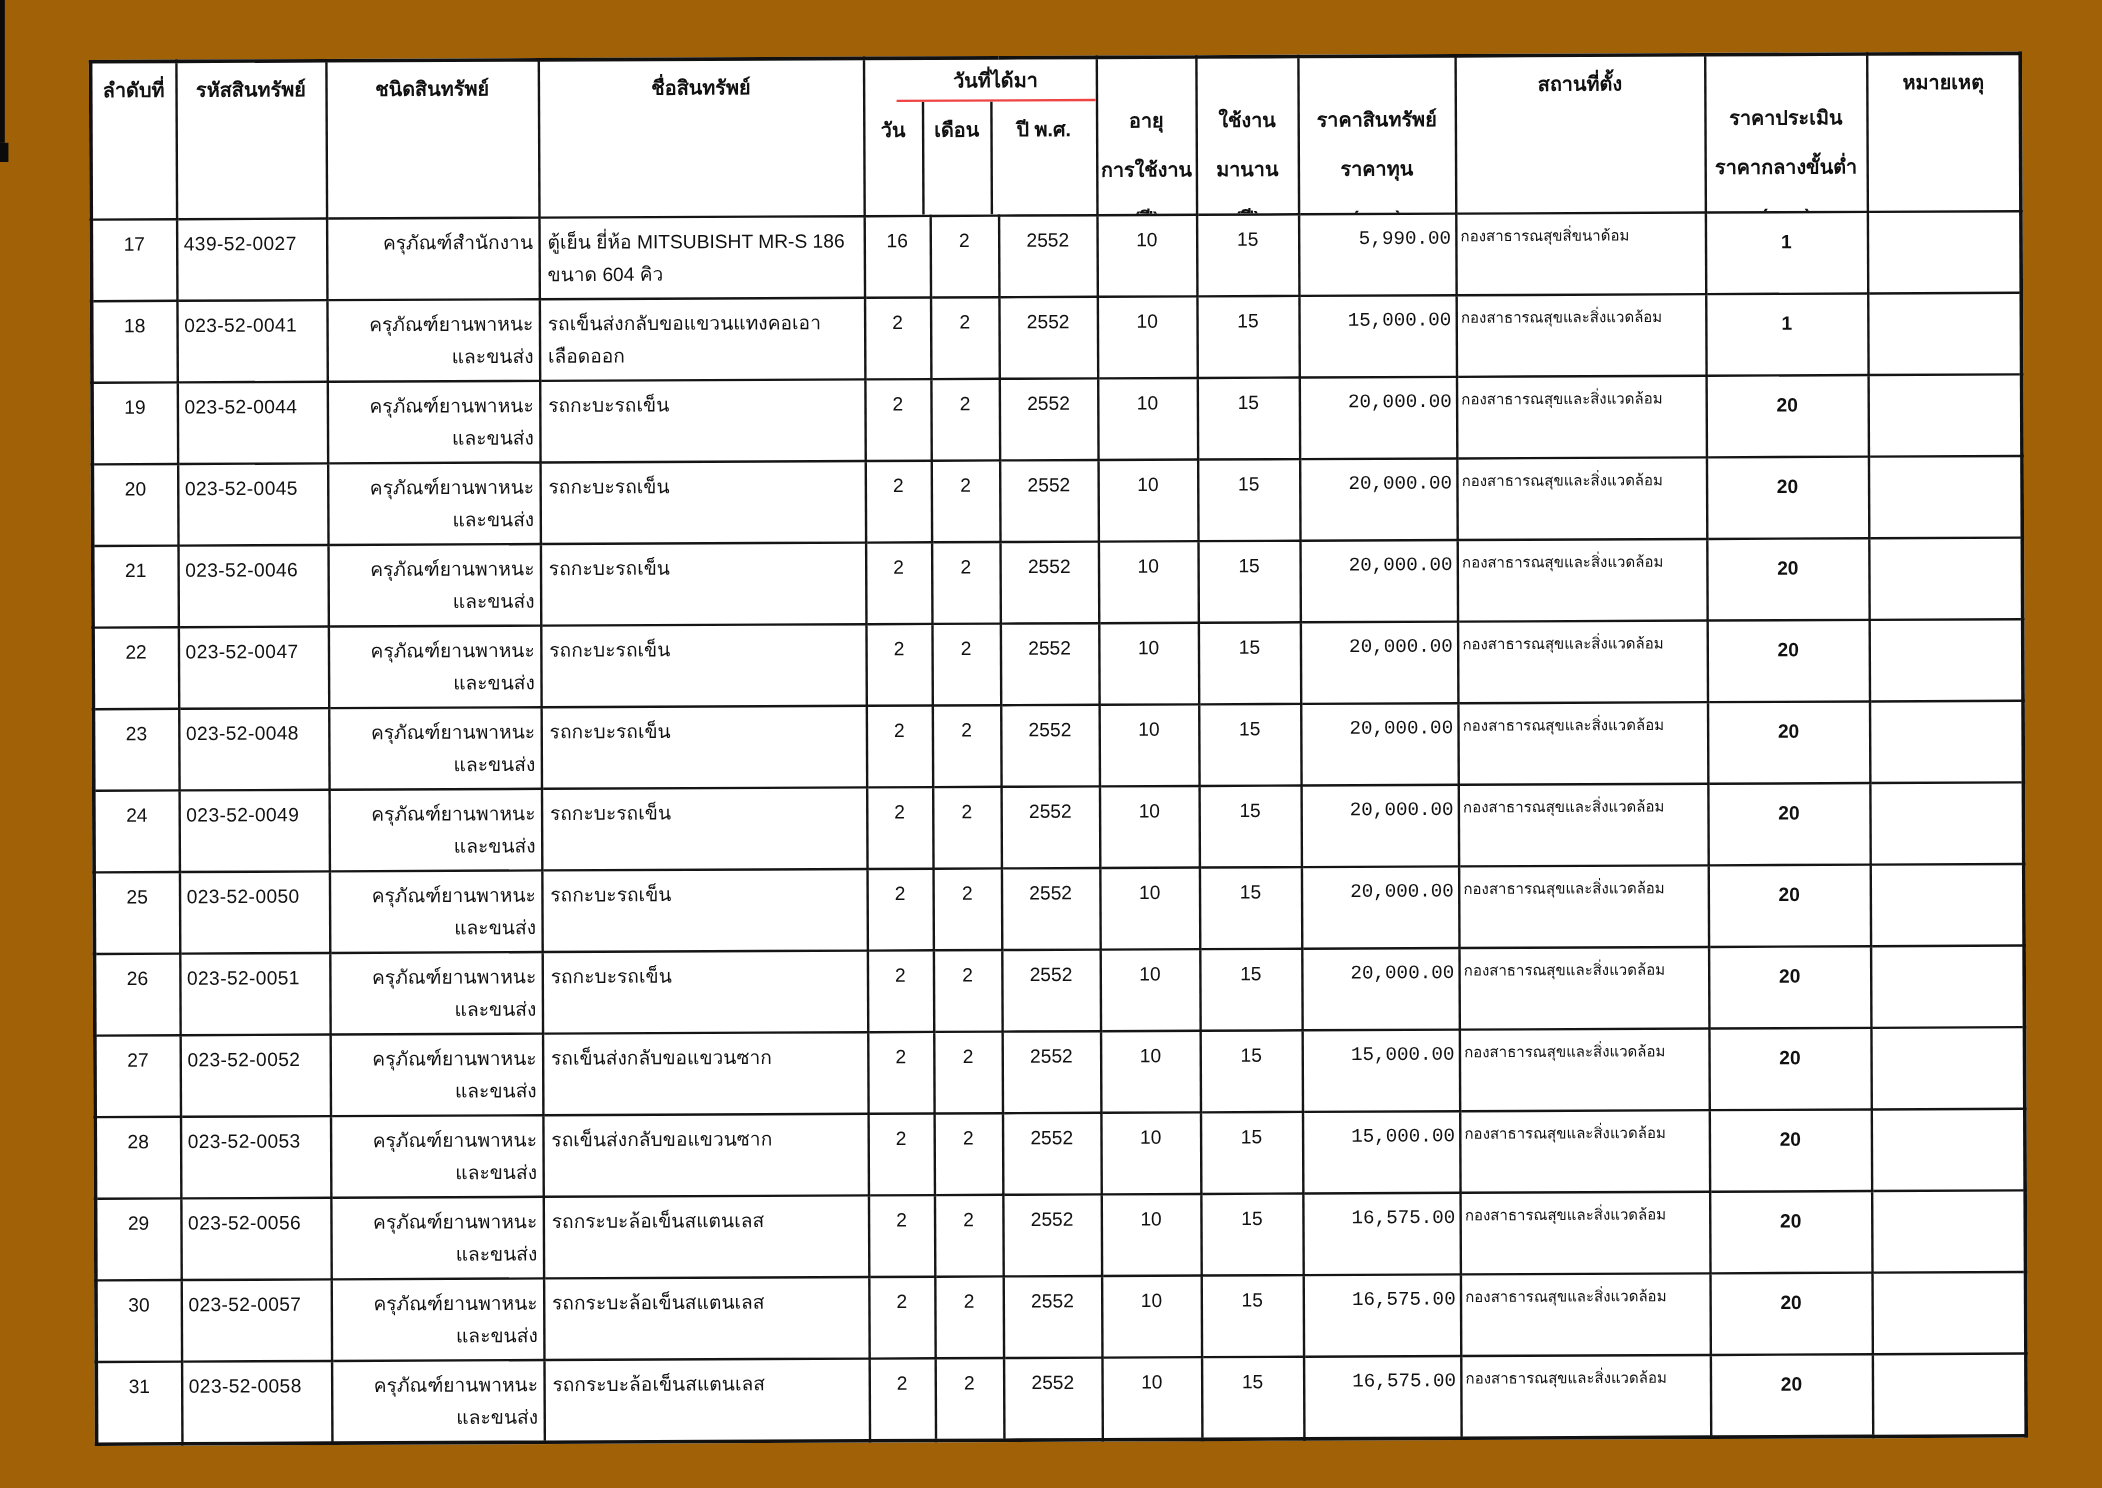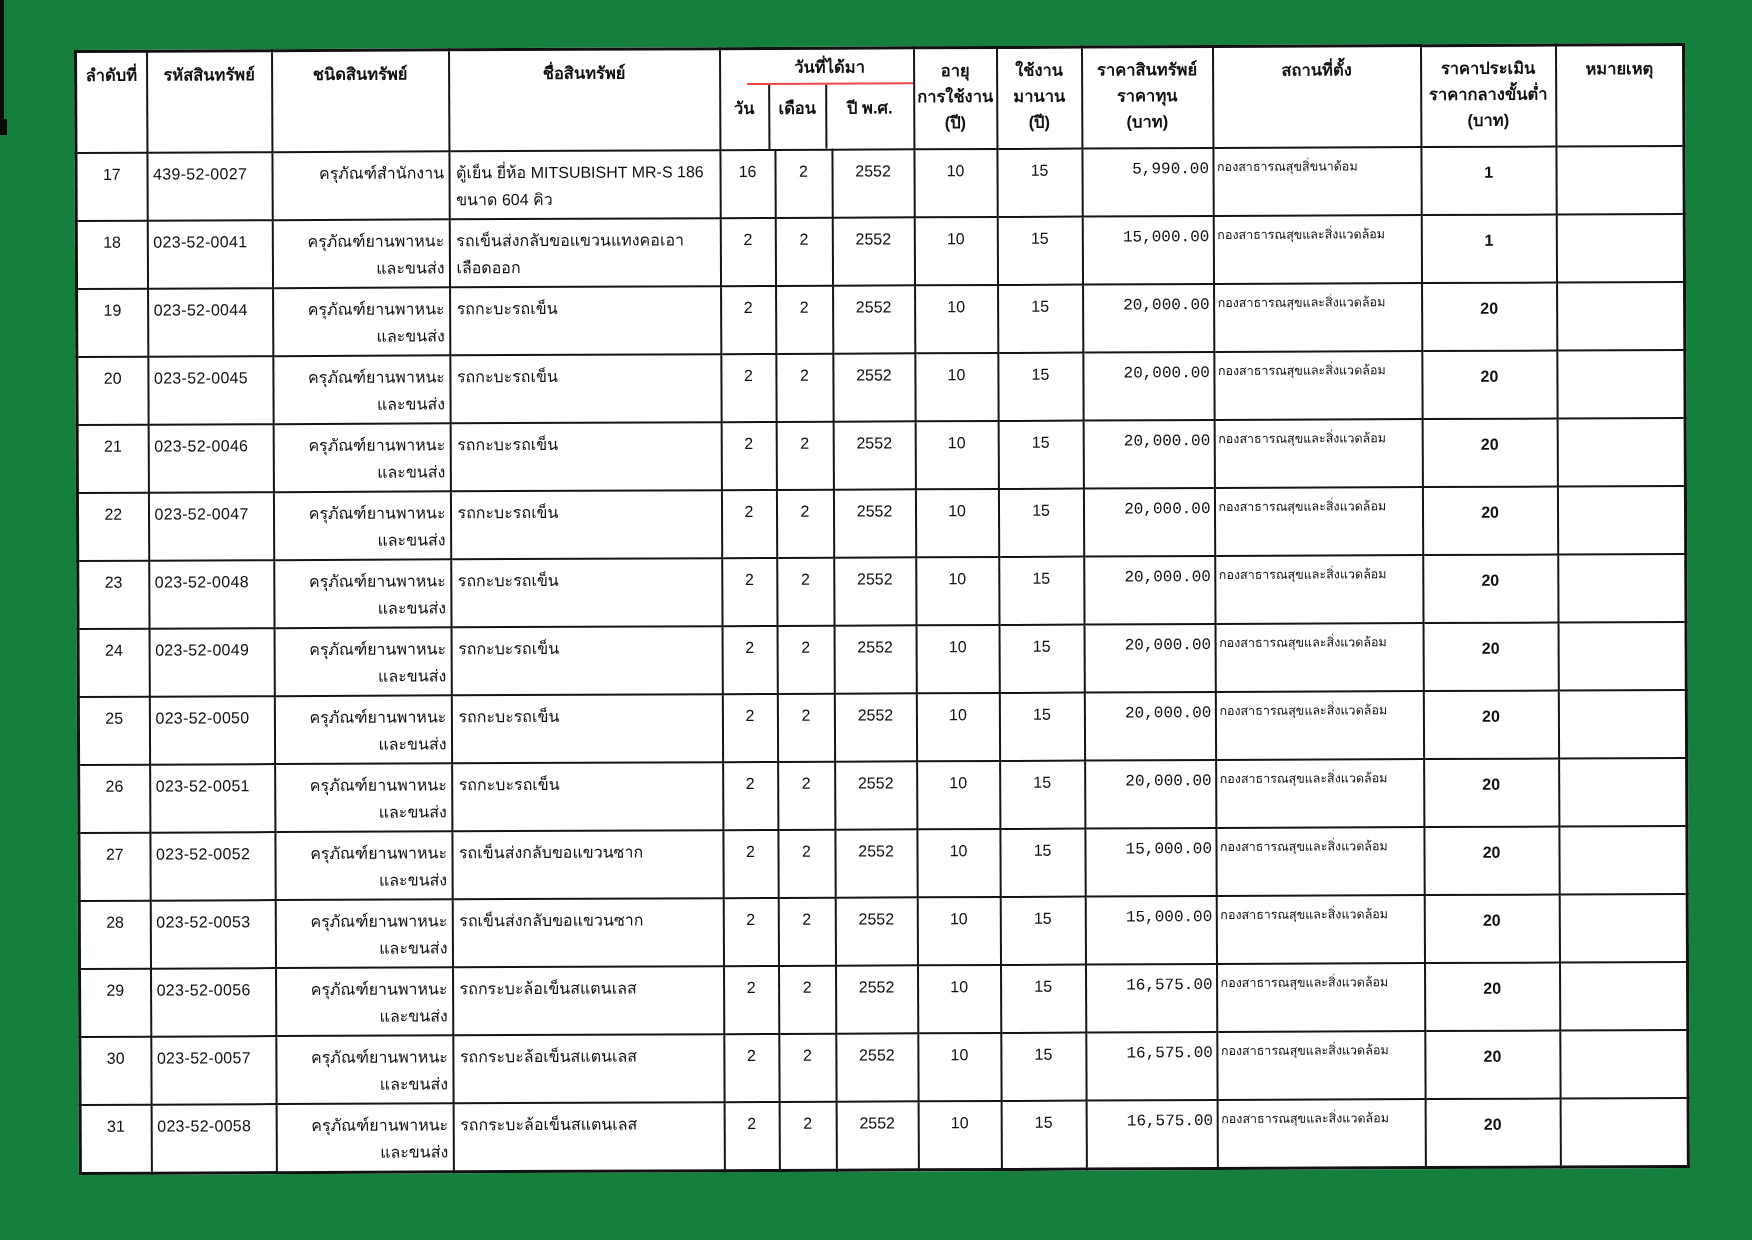--- a/index.html
+++ b/index.html
@@ -3,21 +3,21 @@
 <meta charset="utf-8">
 <style>
   * { margin: 0; padding: 0; box-sizing: border-box; }
   html, body {
     width: 1752px; height: 1240px;
     background: #ffffff;
     font-family: "Liberation Sans", "DejaVu Sans", sans-serif;
     color: #111;
     overflow: hidden;
   }
-  .page { position: relative; width: 1752px; height: 1240px; background: #15803d; }
+  .page { position: relative; width: 1752px; height: 1240px; background: #a16207; }
 
   
   .artifact { position: absolute; background: #0b0b0b; }
   .artifact.bar  { left: 0; top: 0;   width: 4px;  height: 119px; }
   .artifact.blob { left: 0; top: 119px; width: 7px; height: 16px; }
 
   .table-wrap {
     position: absolute; left: 74px; top: 50px;
     transform: rotate(-0.25deg);
     transform-origin: top left;
@@ -32,22 +32,22 @@
     border: 2px solid #151515;
     vertical-align: top;
     overflow: hidden;
   }
   table.asset { border: 3px solid #111; }
 
   thead th { height: 95px; font-weight: bold; font-size: 16.5px; padding: 0; }
   .h-top { padding-top: 9px; text-align: center; }
   .h-spread {
     height: 100%; display: flex; flex-direction: column;
-    justify-content: flex-end; align-items: center;
-    padding: 8px 2px 13px 2px; text-align: center;
+    justify-content: space-between; align-items: center;
+    padding: 8px 2px 13px 2px; text-align: center; margin-top: 30px;
   }
   
   .dg { height: 100%; display: flex; flex-direction: column; }
   .dg-top {
     height: 35px; border-bottom: 2px solid #ef4444;
     display: flex; align-items: center; justify-content: center; margin-left: 26px;
   }
   .dg-sub { flex: 1; display: flex; }
   .dg-cell { display: flex; justify-content: center; padding-top: 10px; }
   .dg-cell.c1 { width: 49px; border-right: 2px solid #151515; }

